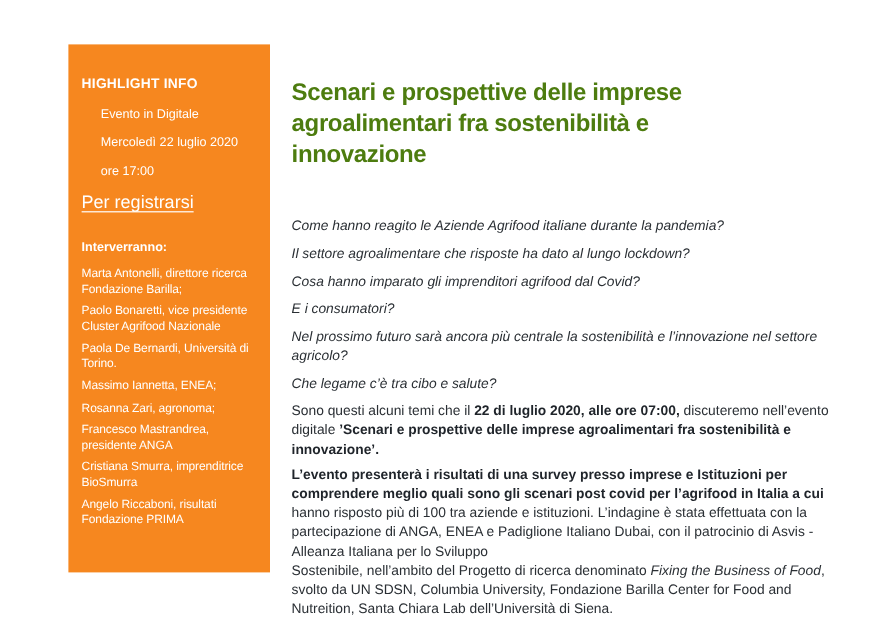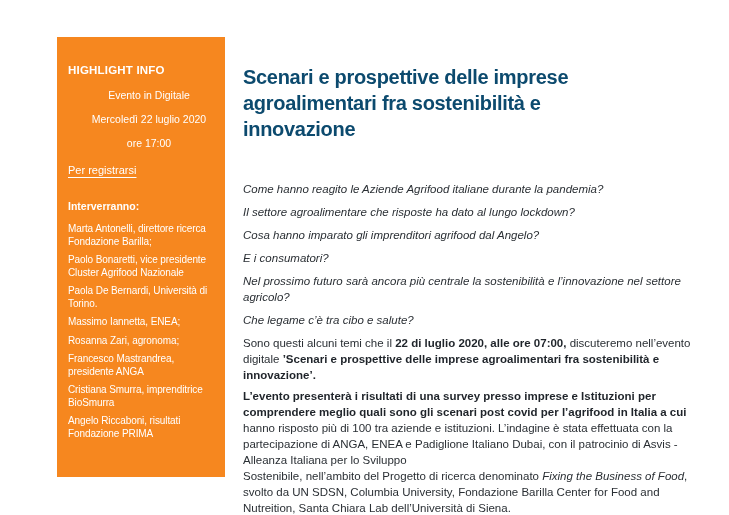--- a/index.html
+++ b/index.html
@@ -27,25 +27,24 @@
     font-size: 11.5px;
     font-weight: bold;
     letter-spacing: 0.2px;
     margin: 0 0 11px 0;
     line-height: 14px;
   }
   .info-line {
     font-size: 10.5px;
     line-height: 14px;
     margin: 0 0 10px 16px;
-    text-align: center;
   }
   .register-link {
     display: inline-block;
-    font-size: 11px;
+    font-size: 15px;
     line-height: 14px;
     color: #ffffff;
     text-decoration: underline;
     text-underline-offset: 3px;
     cursor: pointer;
   }
   .speakers-heading {
     font-size: 10.5px;
     font-weight: bold;
     margin: 21px 0 10px 0;
@@ -66,21 +65,21 @@
   .content {
     position: absolute;
     left: 243px; top: 64px;
     width: 457px;
   }
   .page-title {
     font-size: 20px;
     font-weight: bold;
     line-height: 26px;
     letter-spacing: -0.3px;
-    color: #0c4a6e;
+    color: #4d7c0f;
     margin: 0;
     max-width: 370px;
   }
   .questions { margin-top: 39px; }
   .questions p {
     font-style: italic;
     font-size: 11.5px;
     line-height: 16px;
     margin: 0 0 7px 0;
     color: #2a2f34;
@@ -115,21 +114,21 @@
       <li>Angelo Riccaboni, risultati Fondazione PRIMA</li>
     </ul>
 </aside>
 
 <main class="content">
   <h1 class="page-title">Scenari e prospettive delle imprese agroalimentari fra sostenibilità e innovazione</h1>
 
   <div class="questions">
       <p>Come hanno reagito le Aziende Agrifood italiane durante la pandemia?</p>
       <p>Il settore agroalimentare che risposte ha dato al lungo lockdown?</p>
-      <p>Cosa hanno imparato gli imprenditori agrifood dal Angelo?</p>
+      <p>Cosa hanno imparato gli imprenditori agrifood dal Covid?</p>
       <p>E i consumatori?</p>
       <p>Nel prossimo futuro sarà ancora più centrale la sostenibilità e l’innovazione nel settore agricolo?</p>
       <p>Che legame c’è tra cibo e salute?</p>
     </div>
 
   <p class="para"><span>Sono questi alcuni temi che il </span><strong>22 di luglio 2020, alle ore 07:00,</strong><span> discuteremo nell’evento digitale </span><strong>’Scenari e prospettive delle imprese agroalimentari fra sostenibilità e innovazione’.</strong></p>
 
   <p class="para"><strong>L’evento presenterà i risultati di una survey presso imprese e Istituzioni per comprendere meglio quali sono gli scenari post covid per l’agrifood in Italia a cui</strong><span> hanno risposto più di 100 tra aziende e istituzioni. L’indagine è stata effettuata con la partecipazione di ANGA, ENEA e Padiglione Italiano Dubai, con il patrocinio di Asvis - Alleanza Italiana per lo Sviluppo</span><br><span>Sostenibile, nell’ambito del Progetto di ricerca denominato </span><em>Fixing the Business of Food</em><span>, svolto da UN SDSN, Columbia University, Fondazione Barilla Center for Food and Nutreition, Santa Chiara Lab dell’Università di Siena.</span></p>
 </main>
 

